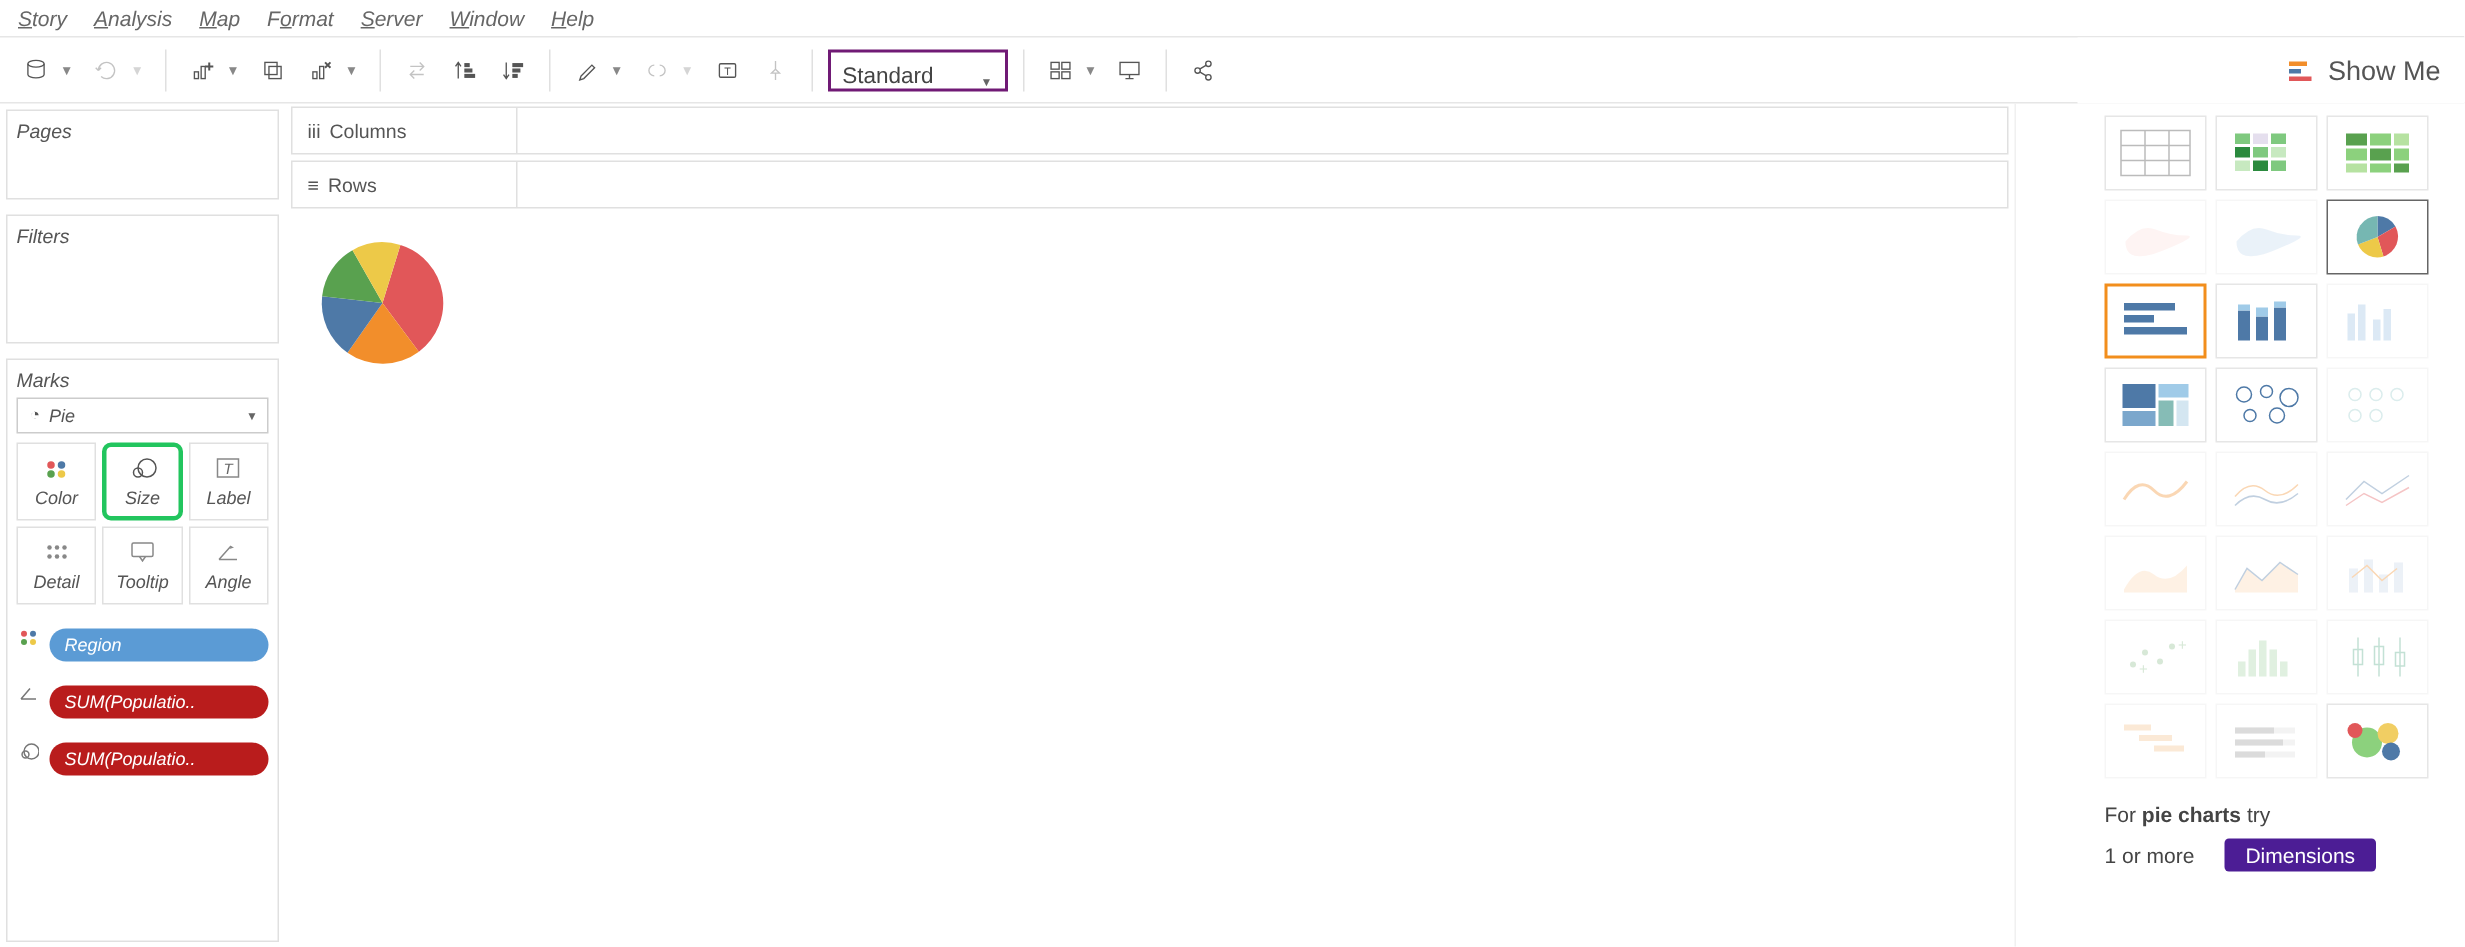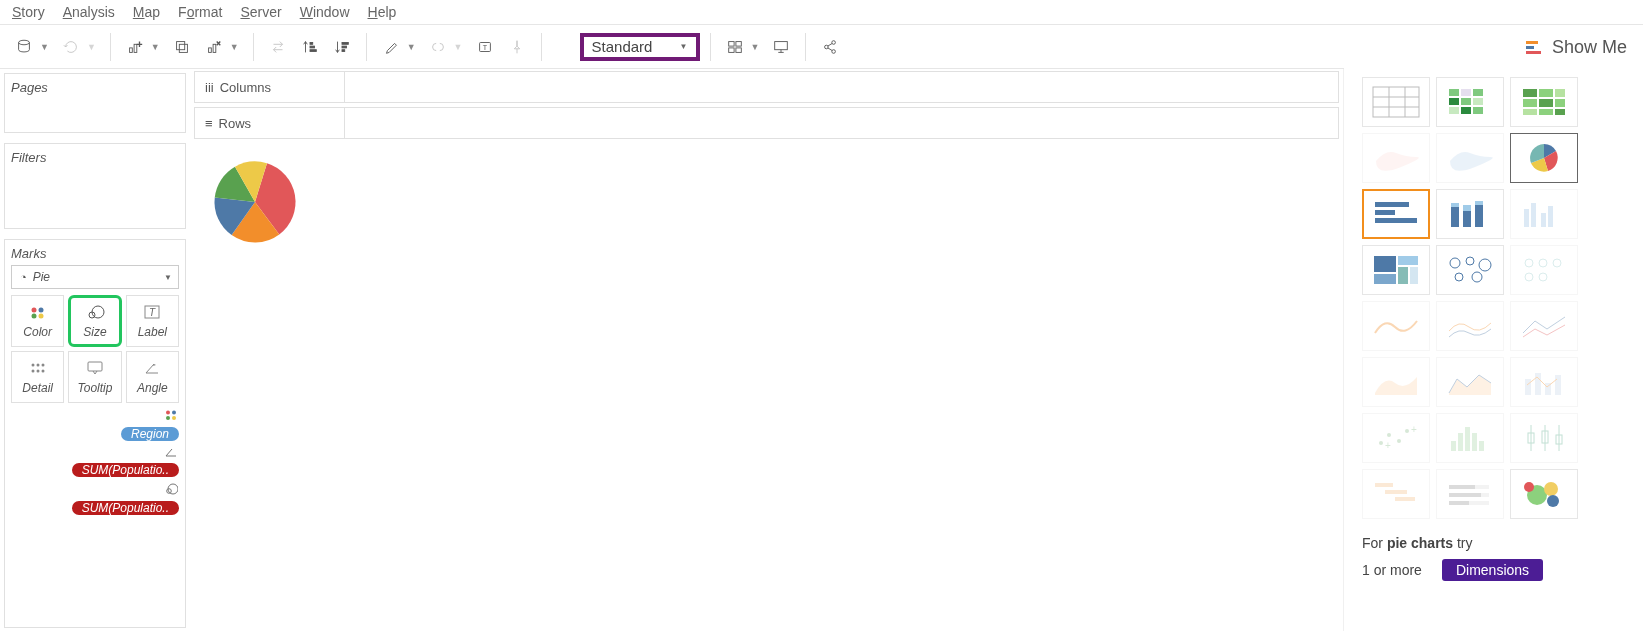--- a/index.html
+++ b/index.html
@@ -1,65 +1,65 @@
 <!DOCTYPE html>
 <html><head>
 <meta charset="utf-8">
 <style>
 * { box-sizing: border-box; margin: 0; padding: 0; font-family: "Segoe UI", Arial, sans-serif; }
 body { background: #fff; width: 1643px; height: 631px; overflow: hidden; color: #333; font-size: 13px; }
 
 
 .menubar { display: flex; gap: 18px; padding: 4px 12px; border-bottom: 1px solid #e6e6e6; color: #666; font-size: 14px; }
-.menubar span { cursor: pointer; }
+.menubar span { cursor: pointer; font-style: italic; }
 .menubar span u { text-decoration: underline; }
 
 
 .toolbar { display: flex; align-items: center; height: 44px; border-bottom: 1px solid #e6e6e6; padding: 0 10px; gap: 4px; }
 .tb-btn { width: 28px; height: 28px; display: flex; align-items: center; justify-content: center; color: #666; border-radius: 2px; }
 .tb-btn svg { width: 18px; height: 18px; stroke: #555; fill: none; }
 .tb-sep { width: 1px; height: 28px; background: #e0e0e0; margin: 0 6px; }
 .tb-drop { font-size: 9px; color: #888; margin-left: -2px; margin-right: 4px;}
-.fit-select { height: 28px; width: 120px; border: 4px solid #701a75; padding: 0 24px 0 8px; font-size: 15px; color: #444; display: flex; align-items: center; position: relative; background: #fff; margin-left: 28px; }
+.fit-select { height: 28px; width: 120px; border: 2px solid #701a75; padding: 0 24px 0 8px; font-size: 15px; color: #444; display: flex; align-items: flex-end; position: relative; background: #fff; }
 .fit-select::after { content: "▼"; font-size: 8px; color: #666; position: absolute; right: 8px; }
 
 
 .main { display: flex; height: calc(631px - 24px - 44px); }
 .leftcol { width: 190px; display: flex; flex-direction: column; gap: 10px; padding: 4px; font-style: italic; }
 .panel { border: 1px solid #e0e0e0; padding: 6px; }
 .panel-title { font-size: 13px; color: #555; margin-bottom: 4px; }
 #pages-panel { height: 60px; }
 #filters-panel { height: 86px; }
 #marks-panel { flex: 1; }
 
 .marks-select { width: 100%; height: 24px; border: 1px solid #ccc; display: flex; align-items: center; padding: 0 8px; font-size: 12px; color: #555; position: relative; margin-bottom: 6px; }
 .marks-select::after { content: "▼"; font-size: 8px; color: #666; position: absolute; right: 6px; }
 .marks-select .picon { margin-right: 6px; font-size: 11px; }
 
 .mark-grid { display: grid; grid-template-columns: repeat(3, 1fr); gap: 4px; }
 .mark-cell { border: 1px solid #e0e0e0; height: 52px; display: flex; flex-direction: column; align-items: center; justify-content: center; gap: 4px; font-size: 12px; color: #555; cursor: pointer; }
 .mark-cell.highlight { border: 3px solid #22c55e; border-radius: 6px; }
 .mark-icon { width: 20px; height: 18px; display: flex; align-items: center; justify-content: center; }
 
-.pill-row { display: flex; align-items: flex-end; gap: 6px; margin-top: 6px; flex-direction: column; }
+.pill-row { display: flex; align-items: flex-start; gap: 6px; margin-top: 16px; }
 .pill-row .plead { width: 16px; display:flex; justify-content:center; color:#777; }
 .pill { flex: 1; height: 22px; border-radius: 11px; color: #fff; font-size: 12px; display: flex; align-items: center; padding: 0 10px; white-space: nowrap; overflow: hidden; text-overflow: ellipsis; }
 .pill.blue { background: #5b9bd5; }
 .pill.green { background: #b91c1c; }
 
 
 .centercol { flex: 1; display: flex; flex-direction: column; }
 .shelf { display: flex; border: 1px solid #e0e0e0; margin: 2px 4px; height: 32px; }
 .shelf-label { width: 150px; border-right: 1px solid #e0e0e0; display: flex; align-items: center; padding: 0 10px; color: #555; font-size: 13px; gap: 6px; }
 .shelf-body { flex: 1; }
 .canvas { flex: 1; padding: 16px 20px; }
 .sheet-title { font-size: 24px; color: #555; font-weight: 300; margin-bottom: 30px; }
 
 
-.rightcol { width: 300px; border-left: 1px solid #f0f0f0; display: flex; flex-direction: column; }
+.rightcol { width: 300px; border-left: 1px solid #f0f0f0; display: flex; flex-direction: column; padding-left: 41px; }
 .showme-header { height: 44px; display: flex; align-items: center; justify-content: flex-end; padding: 0 16px; gap: 8px; font-size: 18px; color: #555; margin-top: -44px; background: #fff; position: relative; }
 .showme-grid { padding: 8px 8px 8px 18px; display: grid; grid-template-columns: repeat(3, 68px); grid-auto-rows: 50px; gap: 6px; justify-content: start; }
 .sm-cell { border: 1px solid #e6e6e6; display: flex; align-items: center; justify-content: center; cursor: pointer; background: #fff; }
 .sm-cell.faded { opacity: 0.35; }
 .sm-cell.sel-blue { border: 1px solid #666; }
 .sm-cell.sel-orange { border: 2px solid #f28e1c; }
 .sm-hint { padding: 8px 18px; font-size: 14px; color: #444; }
 .sm-hint2 { padding: 0 18px; font-size: 14px; color: #444; display: flex; align-items: center; gap: 20px; }
 .dim-pill { background: #4c1d95; color: #fff; border-radius: 3px; padding: 3px 14px; font-size: 14px; }
 

